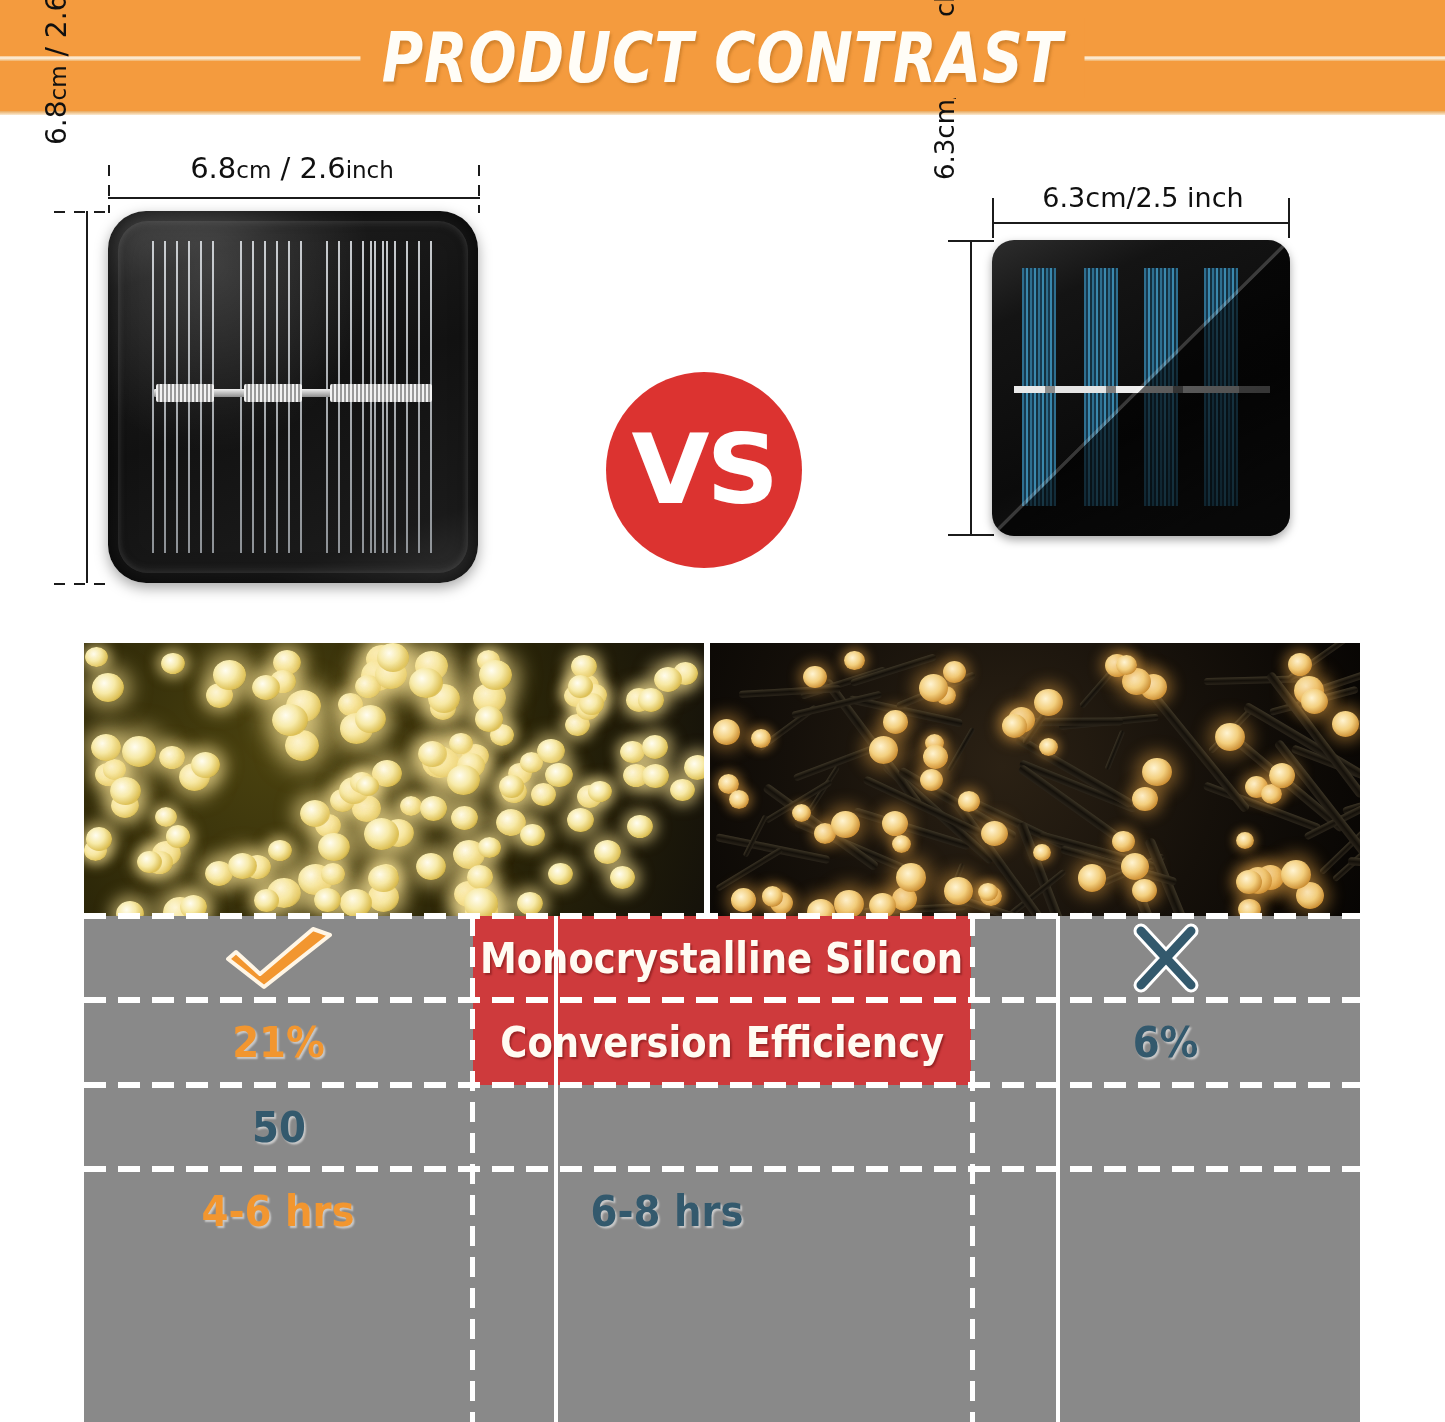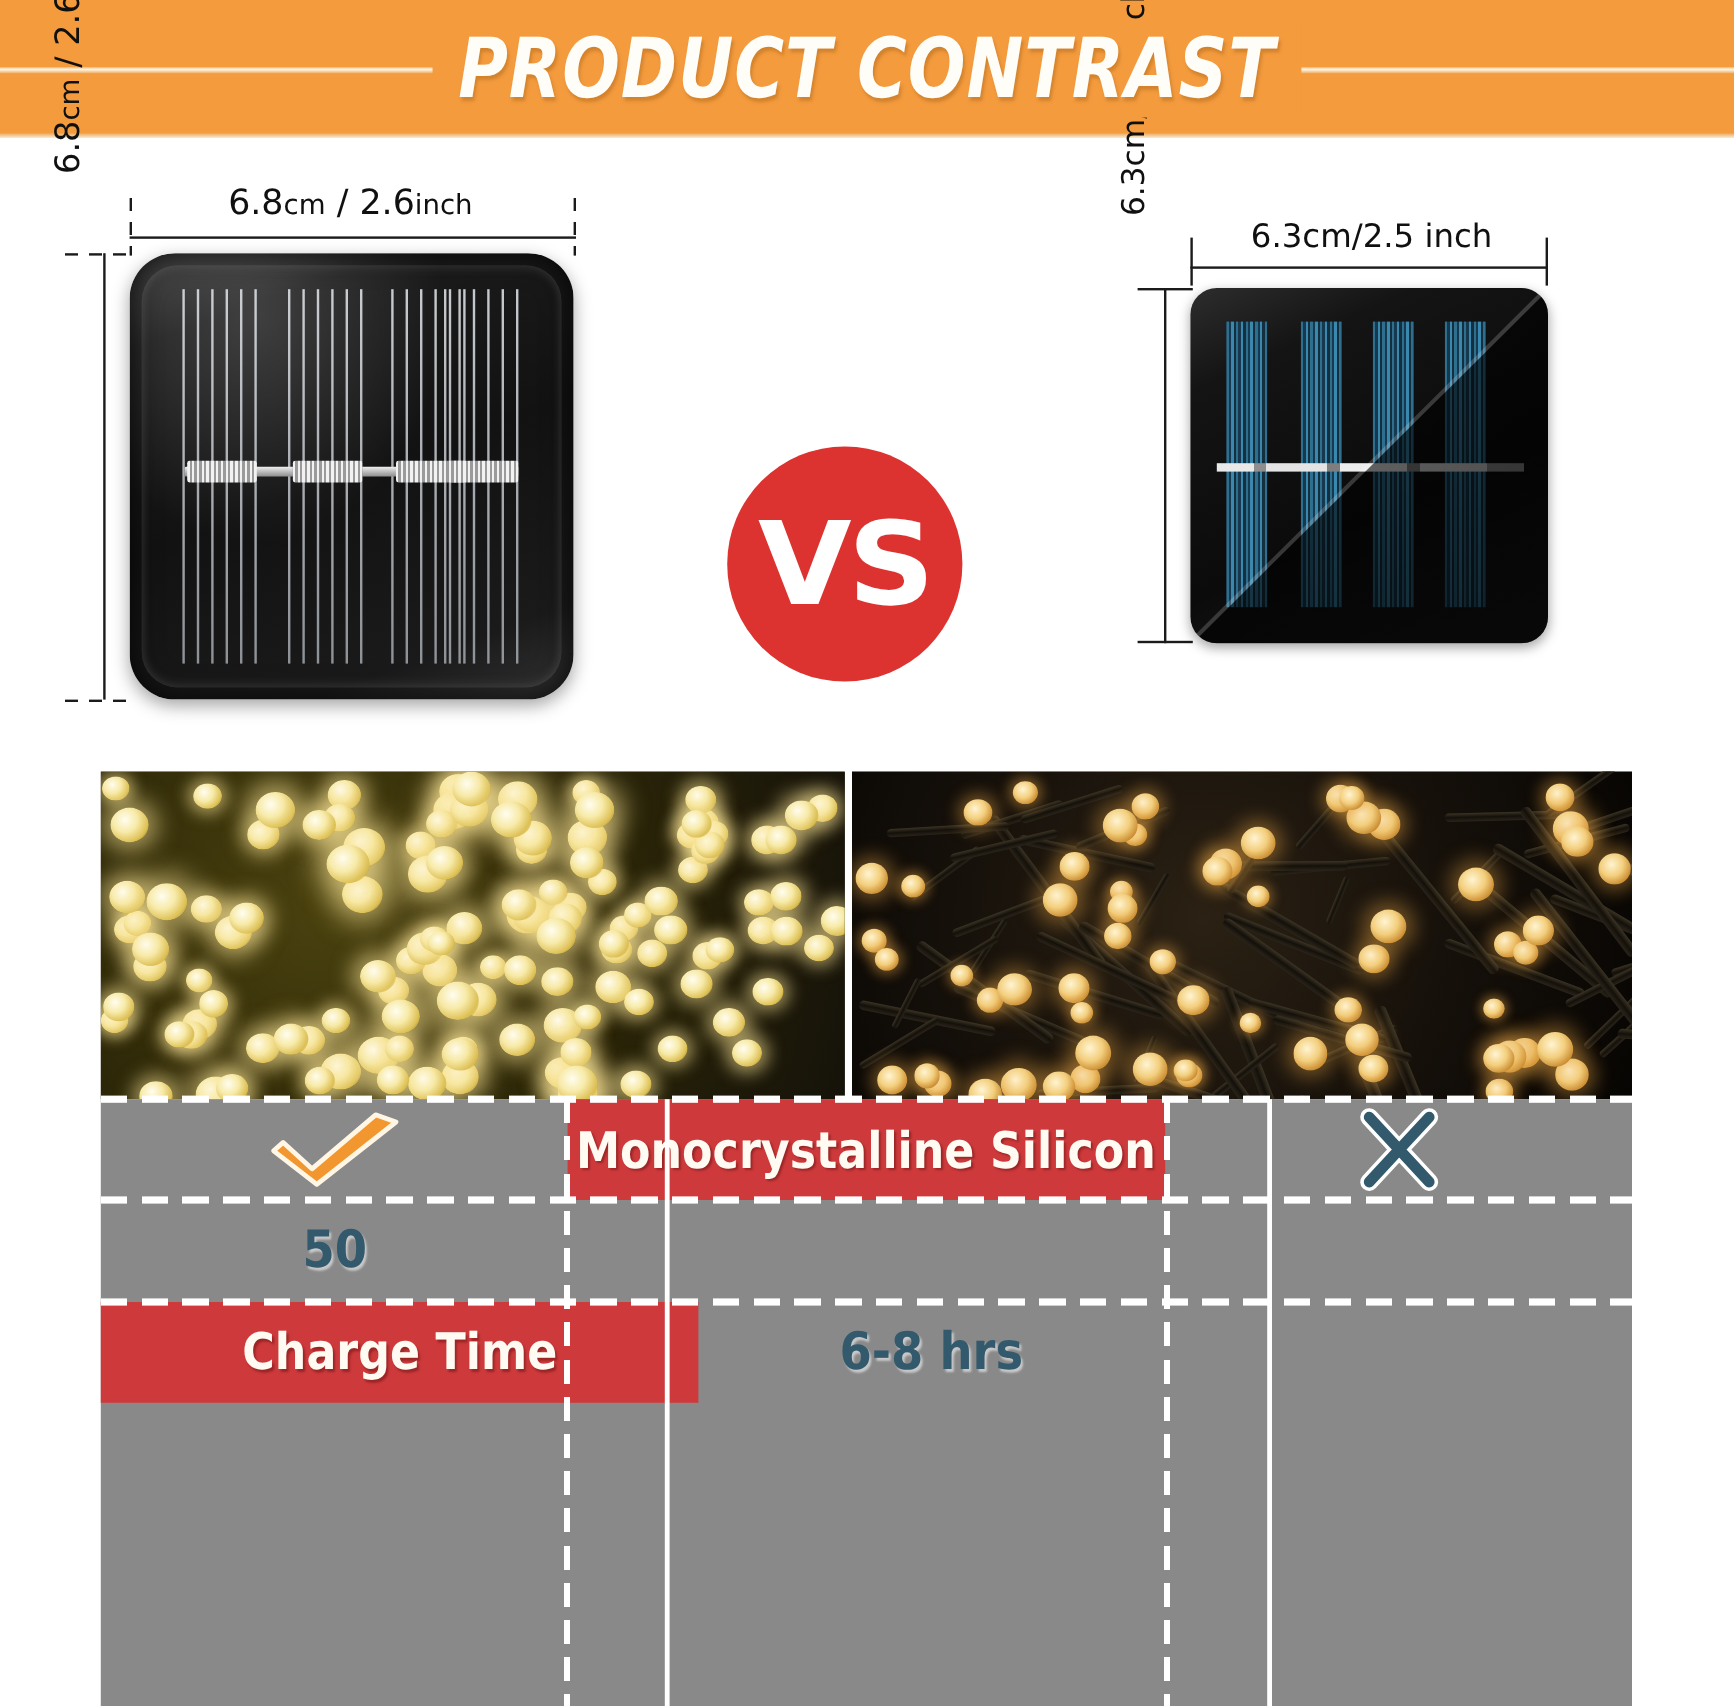--- a/index.html
+++ b/index.html
@@ -567,31 +567,43 @@
     </div>
     <div class="cell-right">
       <svg width="70" height="70" viewBox="0 0 70 70">
         <path d="M10 8 L60 62 M60 8 L10 62" stroke="#FFFFFF" stroke-width="15" stroke-linecap="round"></path>
         <path d="M10 8 L60 62 M60 8 L10 62" stroke="#33596D" stroke-width="9" stroke-linecap="round"></path>
       </svg>
     </div>
   </div>
 
 
+  <div class="trow">
+    <div class="hdash" style="top:-3px;"></div>
+    <div class="cell-left">
+      <span class="val-left">21%</span>
+    </div>
+    <div class="cell-mid">
+      <span class="mid-text">Conversion Efficiency</span>
+    </div>
+    <div class="cell-right">
+      <span class="val-right">6%</span>
+    </div>
+  </div>
 
   <div class="trow">
     <div class="hdash" style="top:-3px;"></div>
     <div class="cell-right">
       <span class="val-right">50</span>
     </div>
   </div>
 
   <div class="trow">
     <div class="hdash" style="top:-3px;"></div>
-    <div class="cell-mid">
-      <span class="mid-text">Charge Time</span>
+    <div class="cell-left">
+      <span class="val-left">4-6 hrs</span>
     </div>
     <div class="cell-right">
       <span class="val-right">6-8 hrs</span>
     </div>
   </div>
 
 </div>
 
 </body></html>

